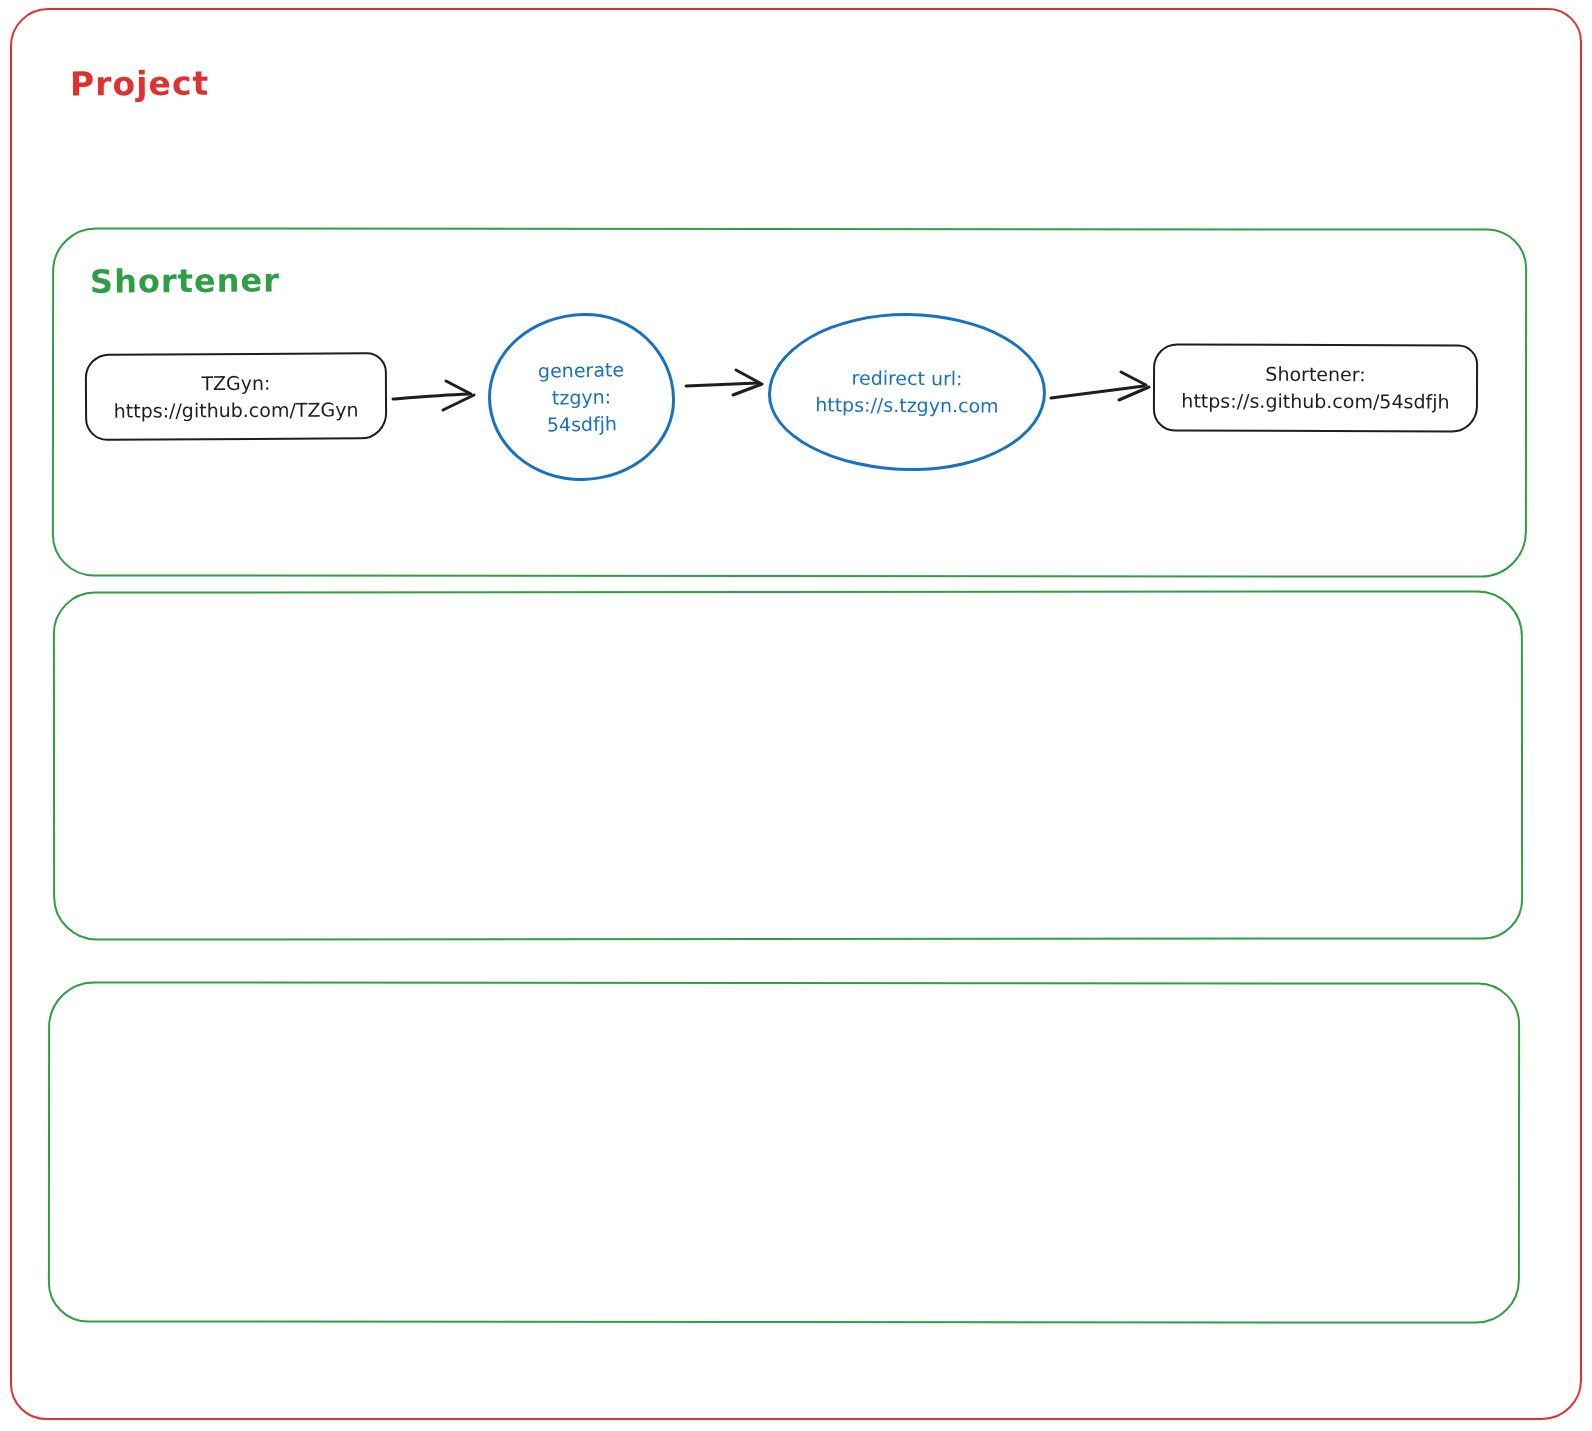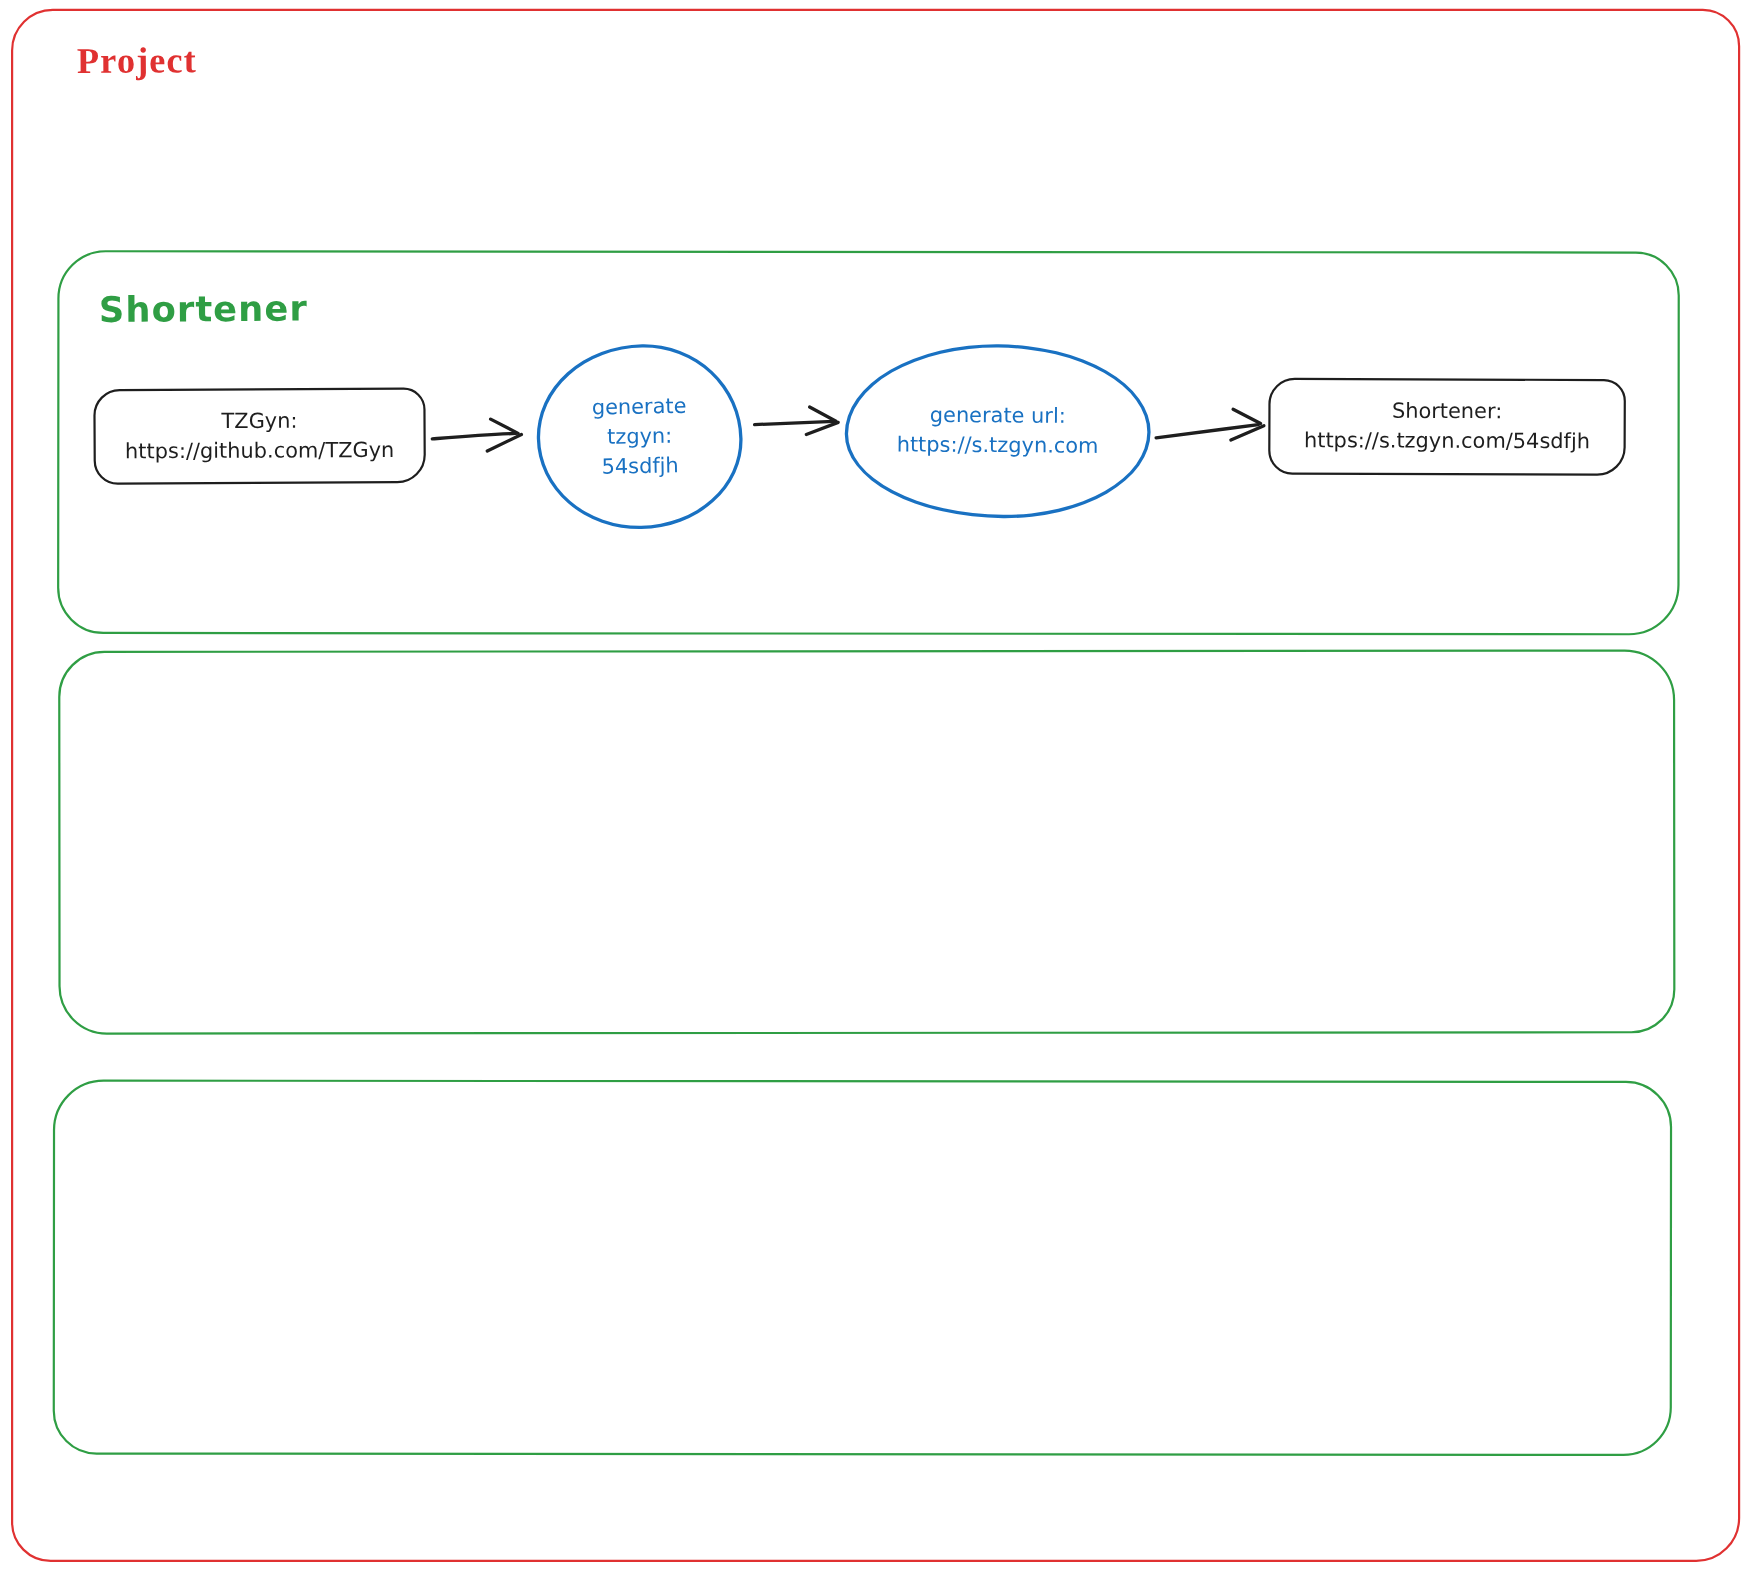--- a/index.html
+++ b/index.html
@@ -28,21 +28,21 @@
   }
   .frame-label {
     position: absolute;
     font-size: 33px;
     letter-spacing: 1px;
     font-weight: 600;
     transform: rotate(-0.4deg);
     white-space: nowrap;
     cursor: default;
   }
-  .label-project { left: 70px; top: 38px; color: var(--red); font-family: Liberation Serif, serif; }
+  .label-project { left: 70px; top: 64px; color: var(--red); }
   .label-shortener { left: 90px; top: 262px; color: var(--green); font-size: 32px; }
 
   .frame-green {
     border: 2.4px solid var(--green);
   }
   .frame-shortener {
     left: 52px; top: 228px; width: 1475px; height: 349px;
     border-radius: 44px 40px 46px 42px;
     transform: rotate(0.05deg);
   }
@@ -135,33 +135,33 @@
 
   <div class="arrow" style="left:683px; top:360px;">
     <svg width="82" height="44" viewBox="0 0 82 44">
       <path d="M3,26 C25,25 50,24 75,23"></path>
       <path d="M53,10 L77,23"></path>
       <path d="M50,35 L79,24"></path>
     </svg>
   </div>
 
   <div class="node node-round node-ellipse">
-    <div class="node-line">generate url:</div>
+    <div class="node-line">redirect url:</div>
     <div class="node-line">https://s.tzgyn.com</div>
   </div>
 
   <div class="arrow" style="left:1048px; top:366px;">
     <svg width="104" height="46" viewBox="0 0 104 46">
       <path d="M3,32 C35,28 65,24 96,20"></path>
       <path d="M73,6 L98,19"></path>
       <path d="M71,34 L101,21"></path>
     </svg>
   </div>
 
   <div class="node node-rect node-result">
     <div class="node-line">Shortener:</div>
-    <div class="node-line">https://s.tzgyn.com/54sdfjh</div>
+    <div class="node-line">https://s.github.com/54sdfjh</div>
   </div>
 
   <div class="frame frame-green frame-empty-1"></div>
   <div class="frame frame-green frame-empty-2"></div>
 
 </div>
 
 </body></html>

